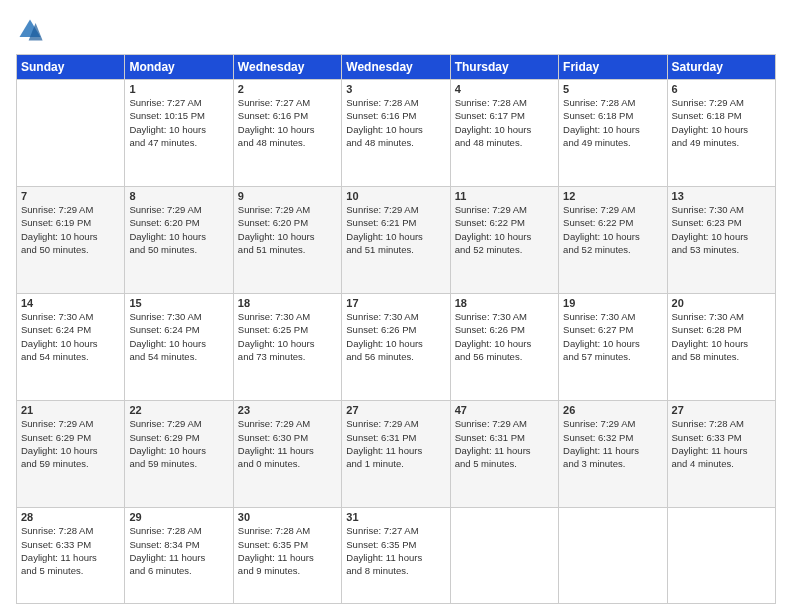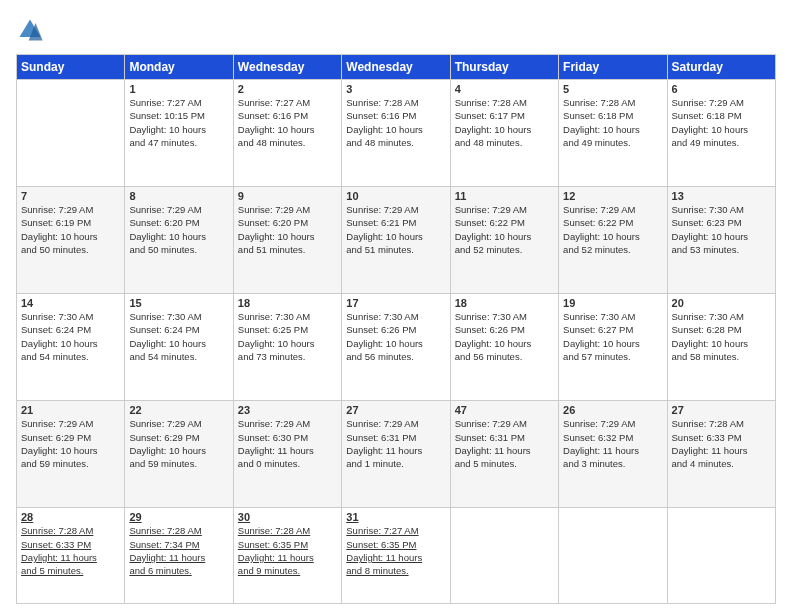--- a/index.html
+++ b/index.html
@@ -87,21 +87,21 @@
     }
     .cell-line {
       display: block;
       line-height: 1.4;
     }
     .empty-cell {
       background: #fff;
     }
     .row-even td { background: #f5f5f5; }
     .row-odd td { background: #ffffff; }
-    tr:last-child td { height: 70px; text-decoration: underline; }
+    tr:last-child td { height: 70px; }
   </style>
 </head>
 <body>
 
 <div class="page">
   <div class="header">
     <div class="logo">
       <svg class="logo-icon" viewBox="0 0 40 40" xmlns="http://www.w3.org/2000/svg">
         <polygon points="20,5 35,30 5,30" fill="#2a75bb" opacity="0.85"></polygon>
         <polygon points="28,10 38,35 18,35" fill="#1a5a9a" opacity="0.7"></polygon>
@@ -332,21 +332,21 @@
           <td>
             <span class="day-num">28</span>
             <span class="cell-line">Sunrise: 7:28 AM</span>
             <span class="cell-line">Sunset: 6:33 PM</span>
             <span class="cell-line">Daylight: 11 hours</span>
             <span class="cell-line">and 5 minutes.</span>
           </td>
           <td>
             <span class="day-num">29</span>
             <span class="cell-line">Sunrise: 7:28 AM</span>
-            <span class="cell-line">Sunset: 7:34 PM</span>
+            <span class="cell-line">Sunset: 8:34 PM</span>
             <span class="cell-line">Daylight: 11 hours</span>
             <span class="cell-line">and 6 minutes.</span>
           </td>
           <td>
             <span class="day-num">30</span>
             <span class="cell-line">Sunrise: 7:28 AM</span>
             <span class="cell-line">Sunset: 6:35 PM</span>
             <span class="cell-line">Daylight: 11 hours</span>
             <span class="cell-line">and 9 minutes.</span>
           </td>

